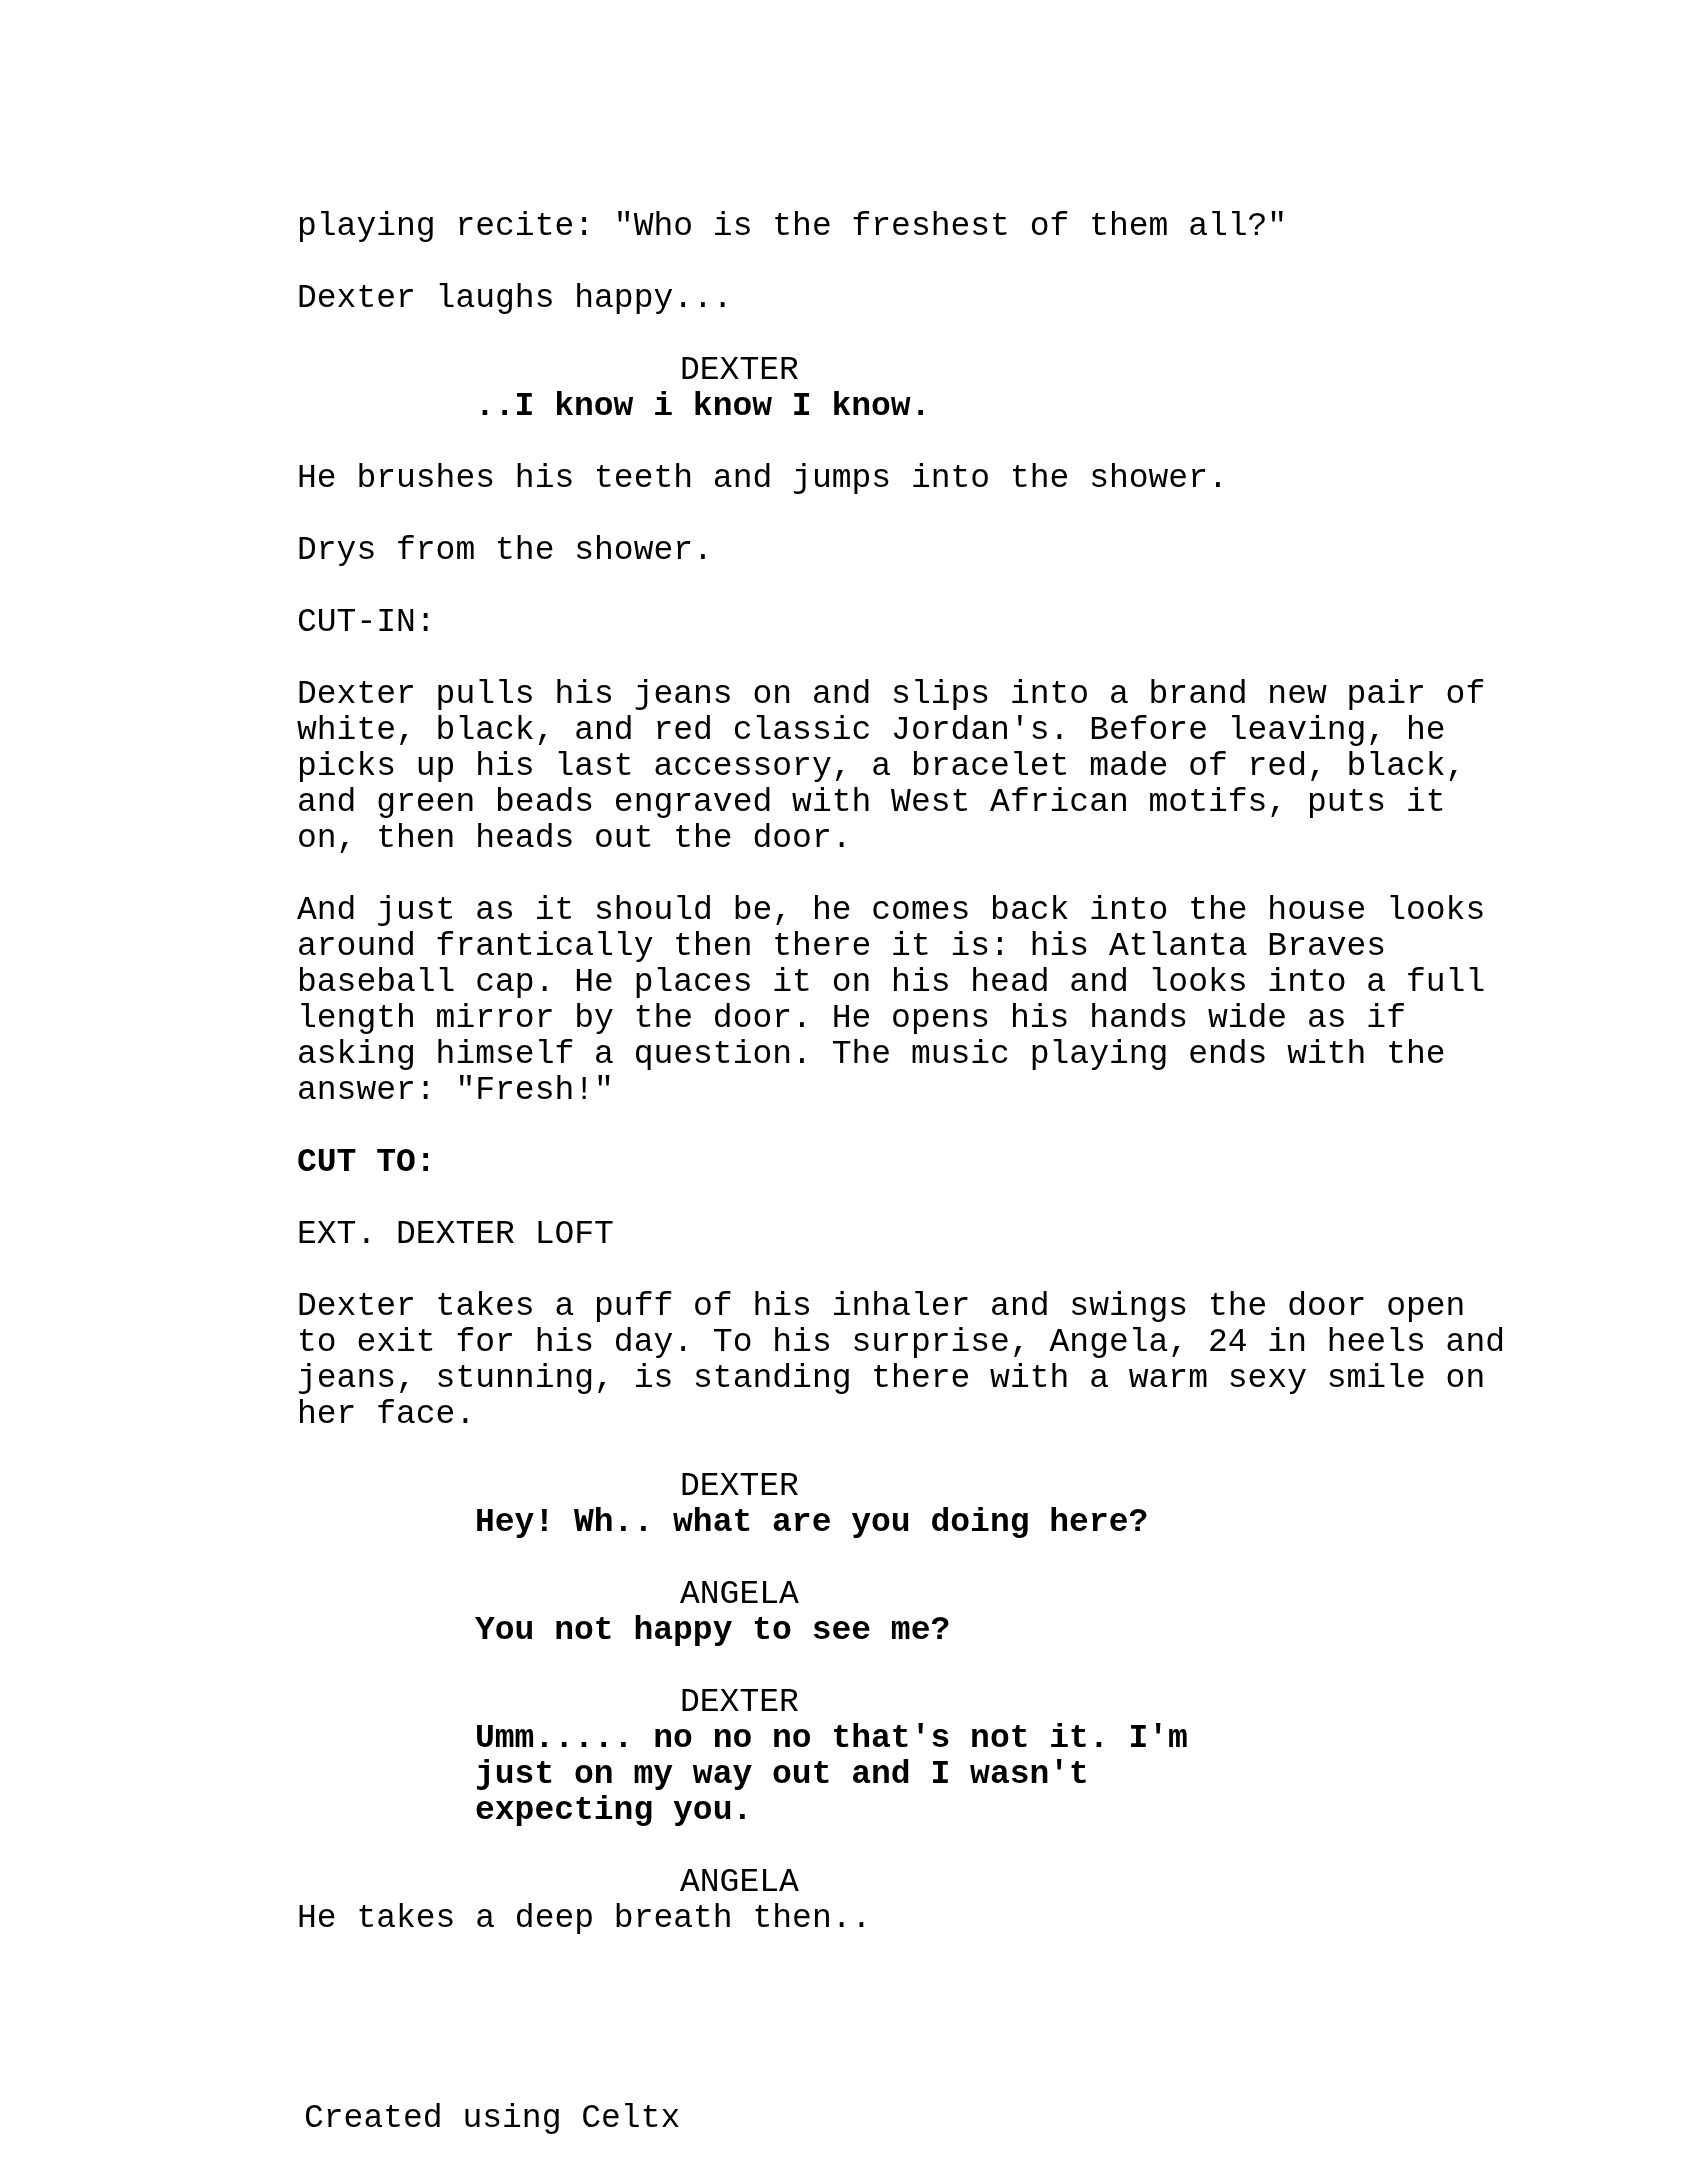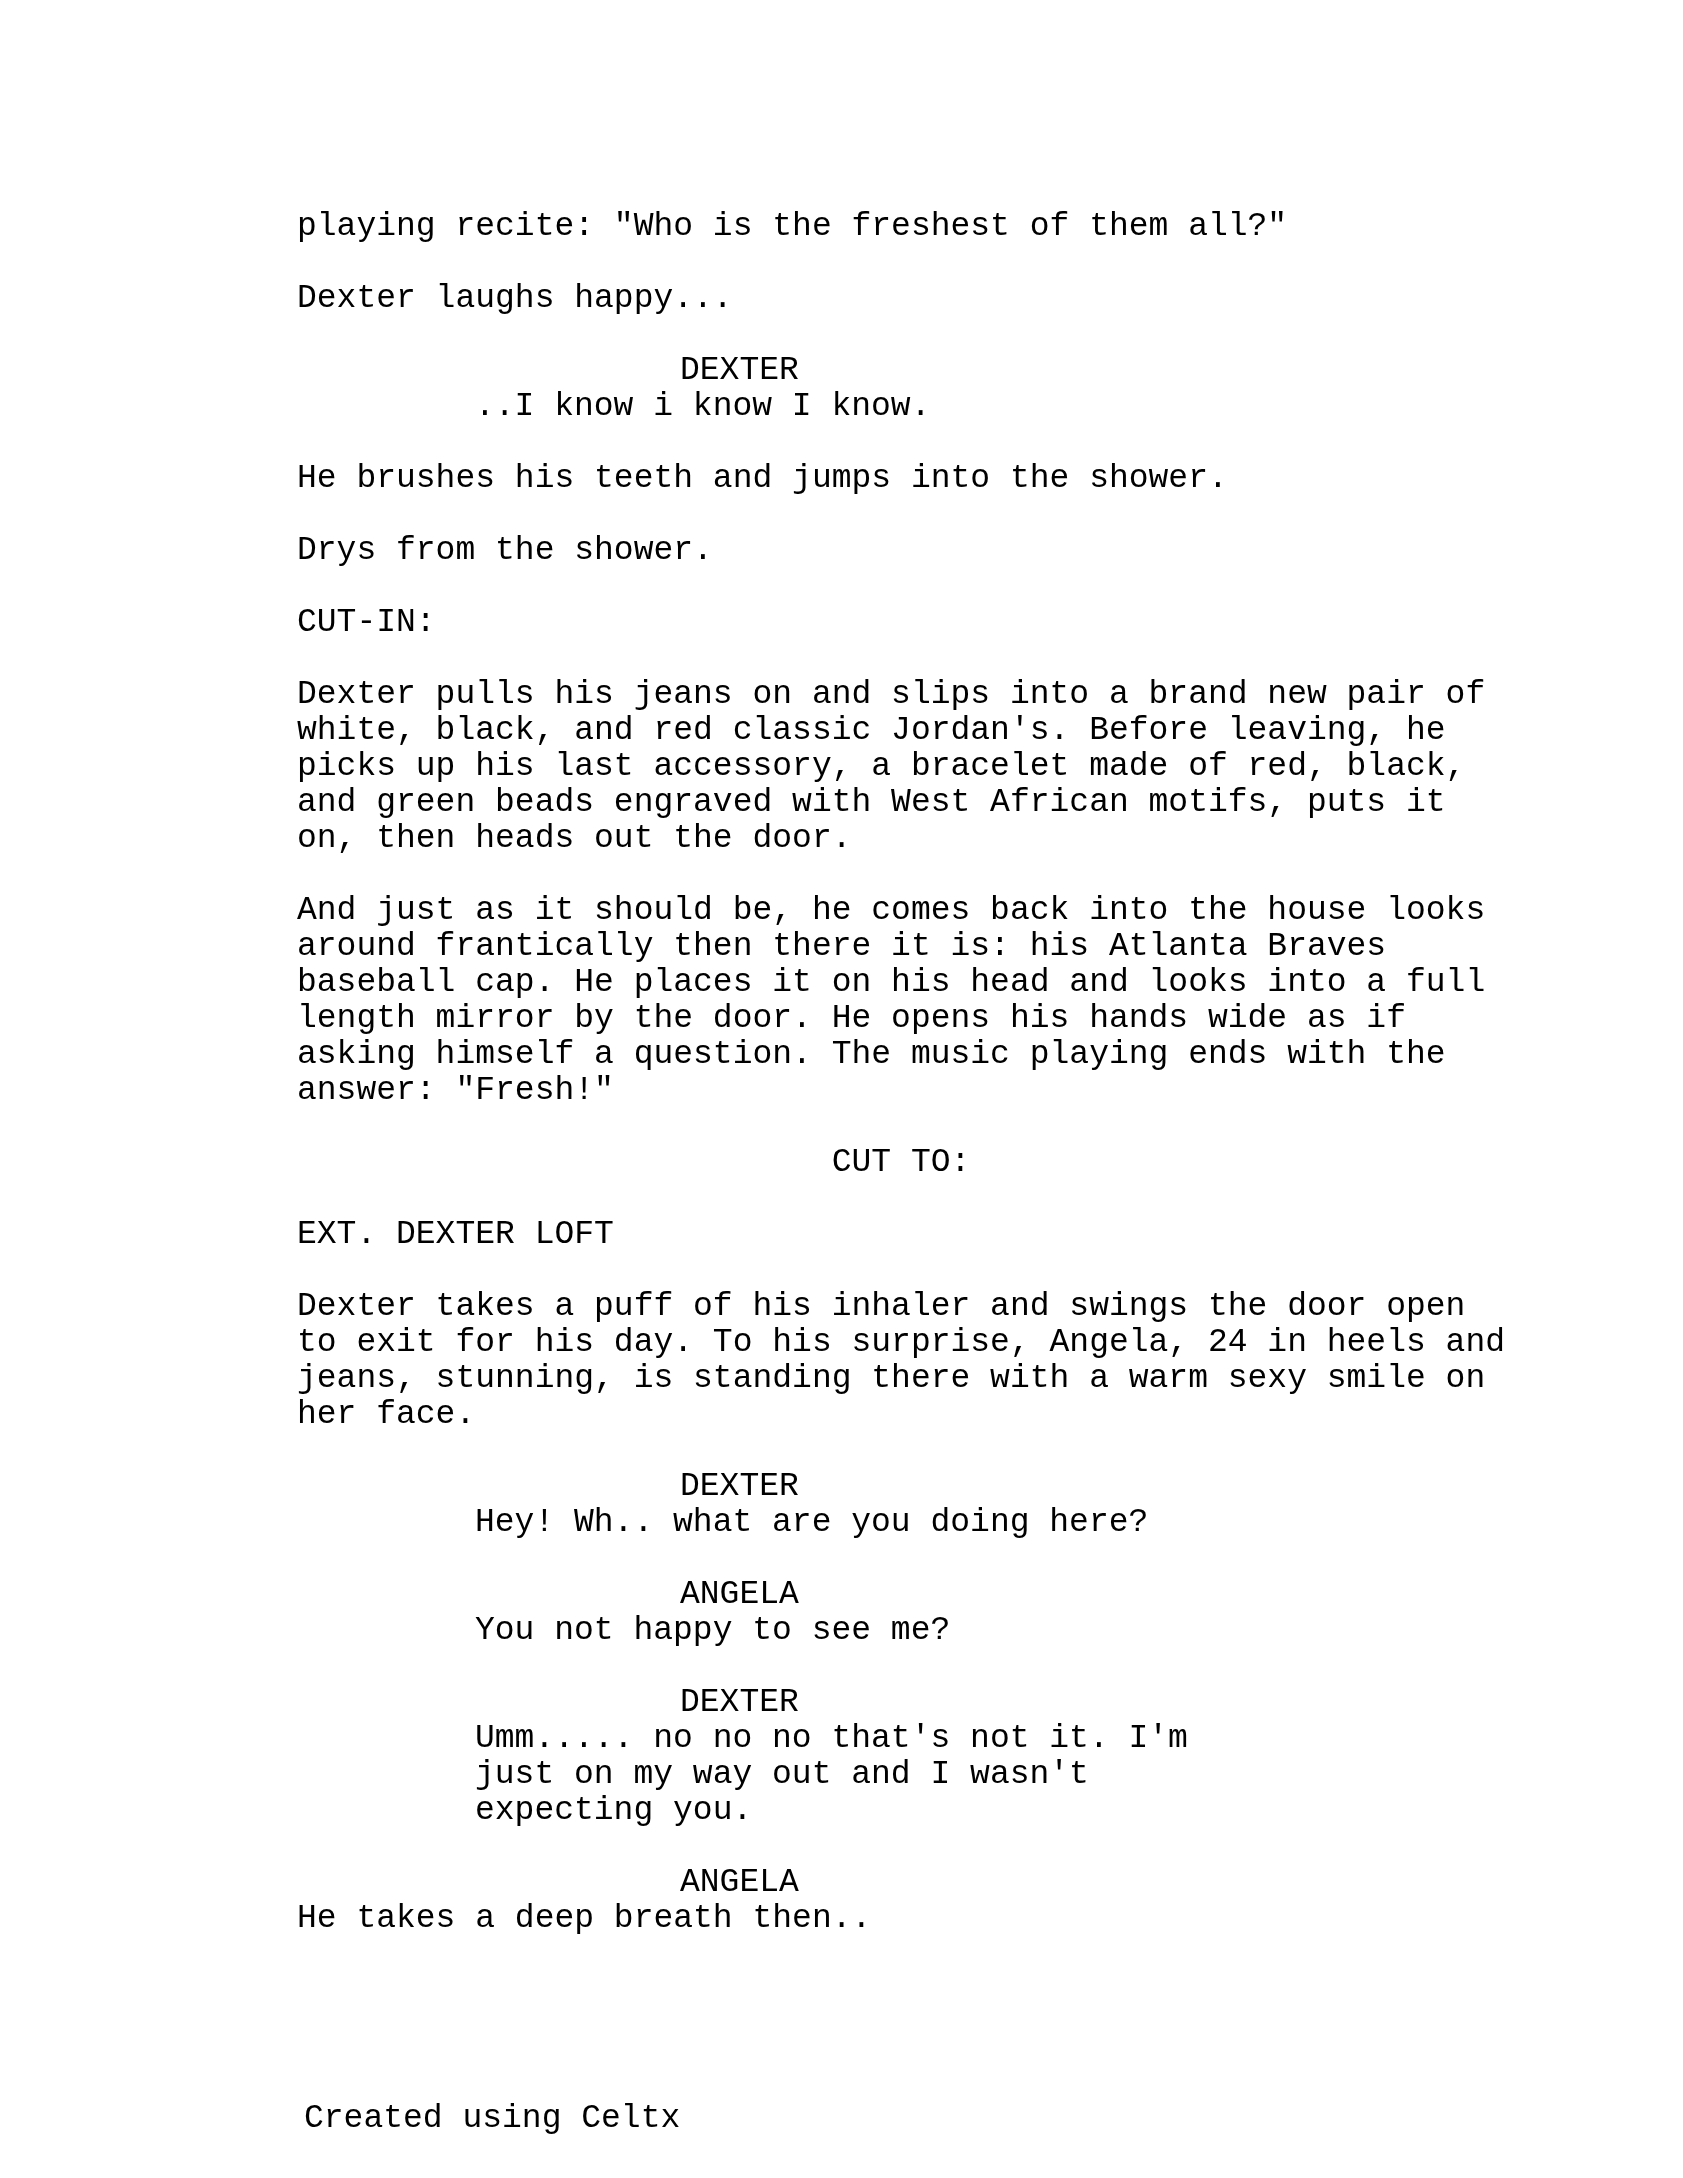--- a/index.html
+++ b/index.html
@@ -31,25 +31,27 @@
   .block.action,
   .block.scene {
     margin-left: 297px;
   }
   .block.character {
     margin-left: 680px;
     margin-bottom: 0;
   }
   .block.dialogue {
     margin-left: 475px;
+    font-weight: bold;
   }
   .block.transition {
     margin-left: 297px;
     width: 1208px;
-    text-align: center;
+    text-align: left;
+    font-weight: bold;
   }
   .footer {
     position: absolute;
     left: 304px;
     top: 2101px;
     white-space: pre;
   }
 </style>
 </head>
 <body>

